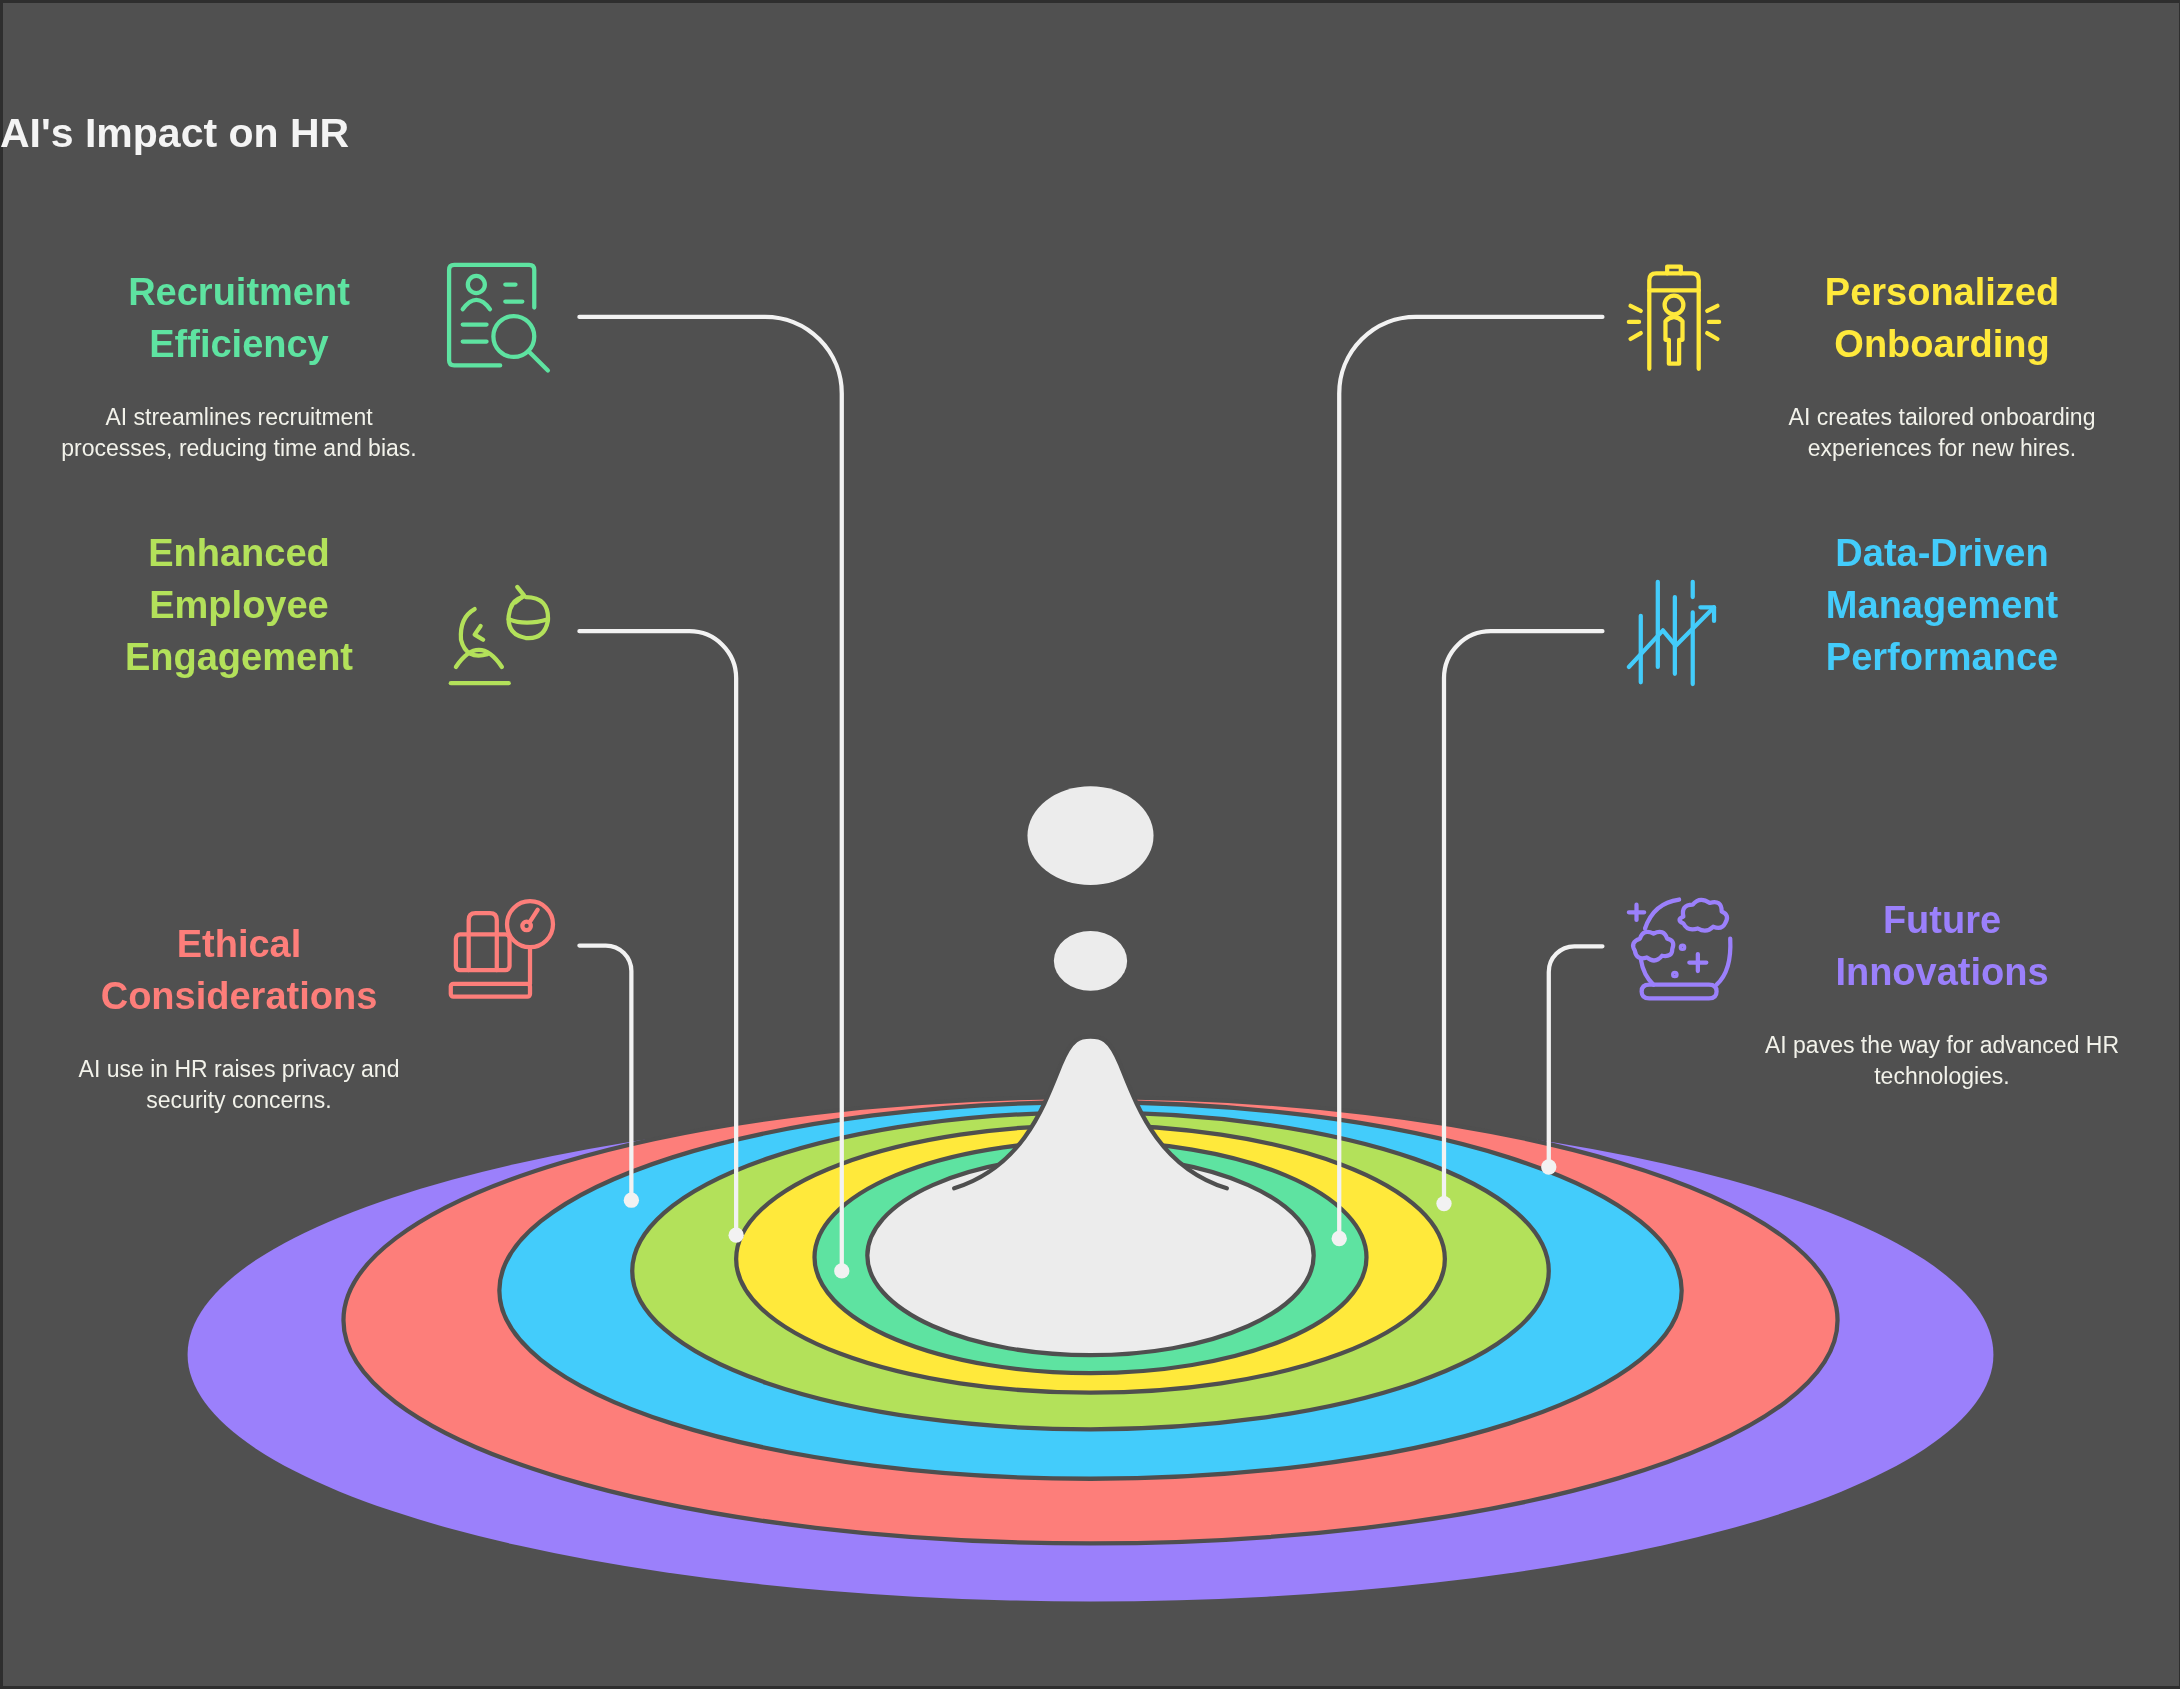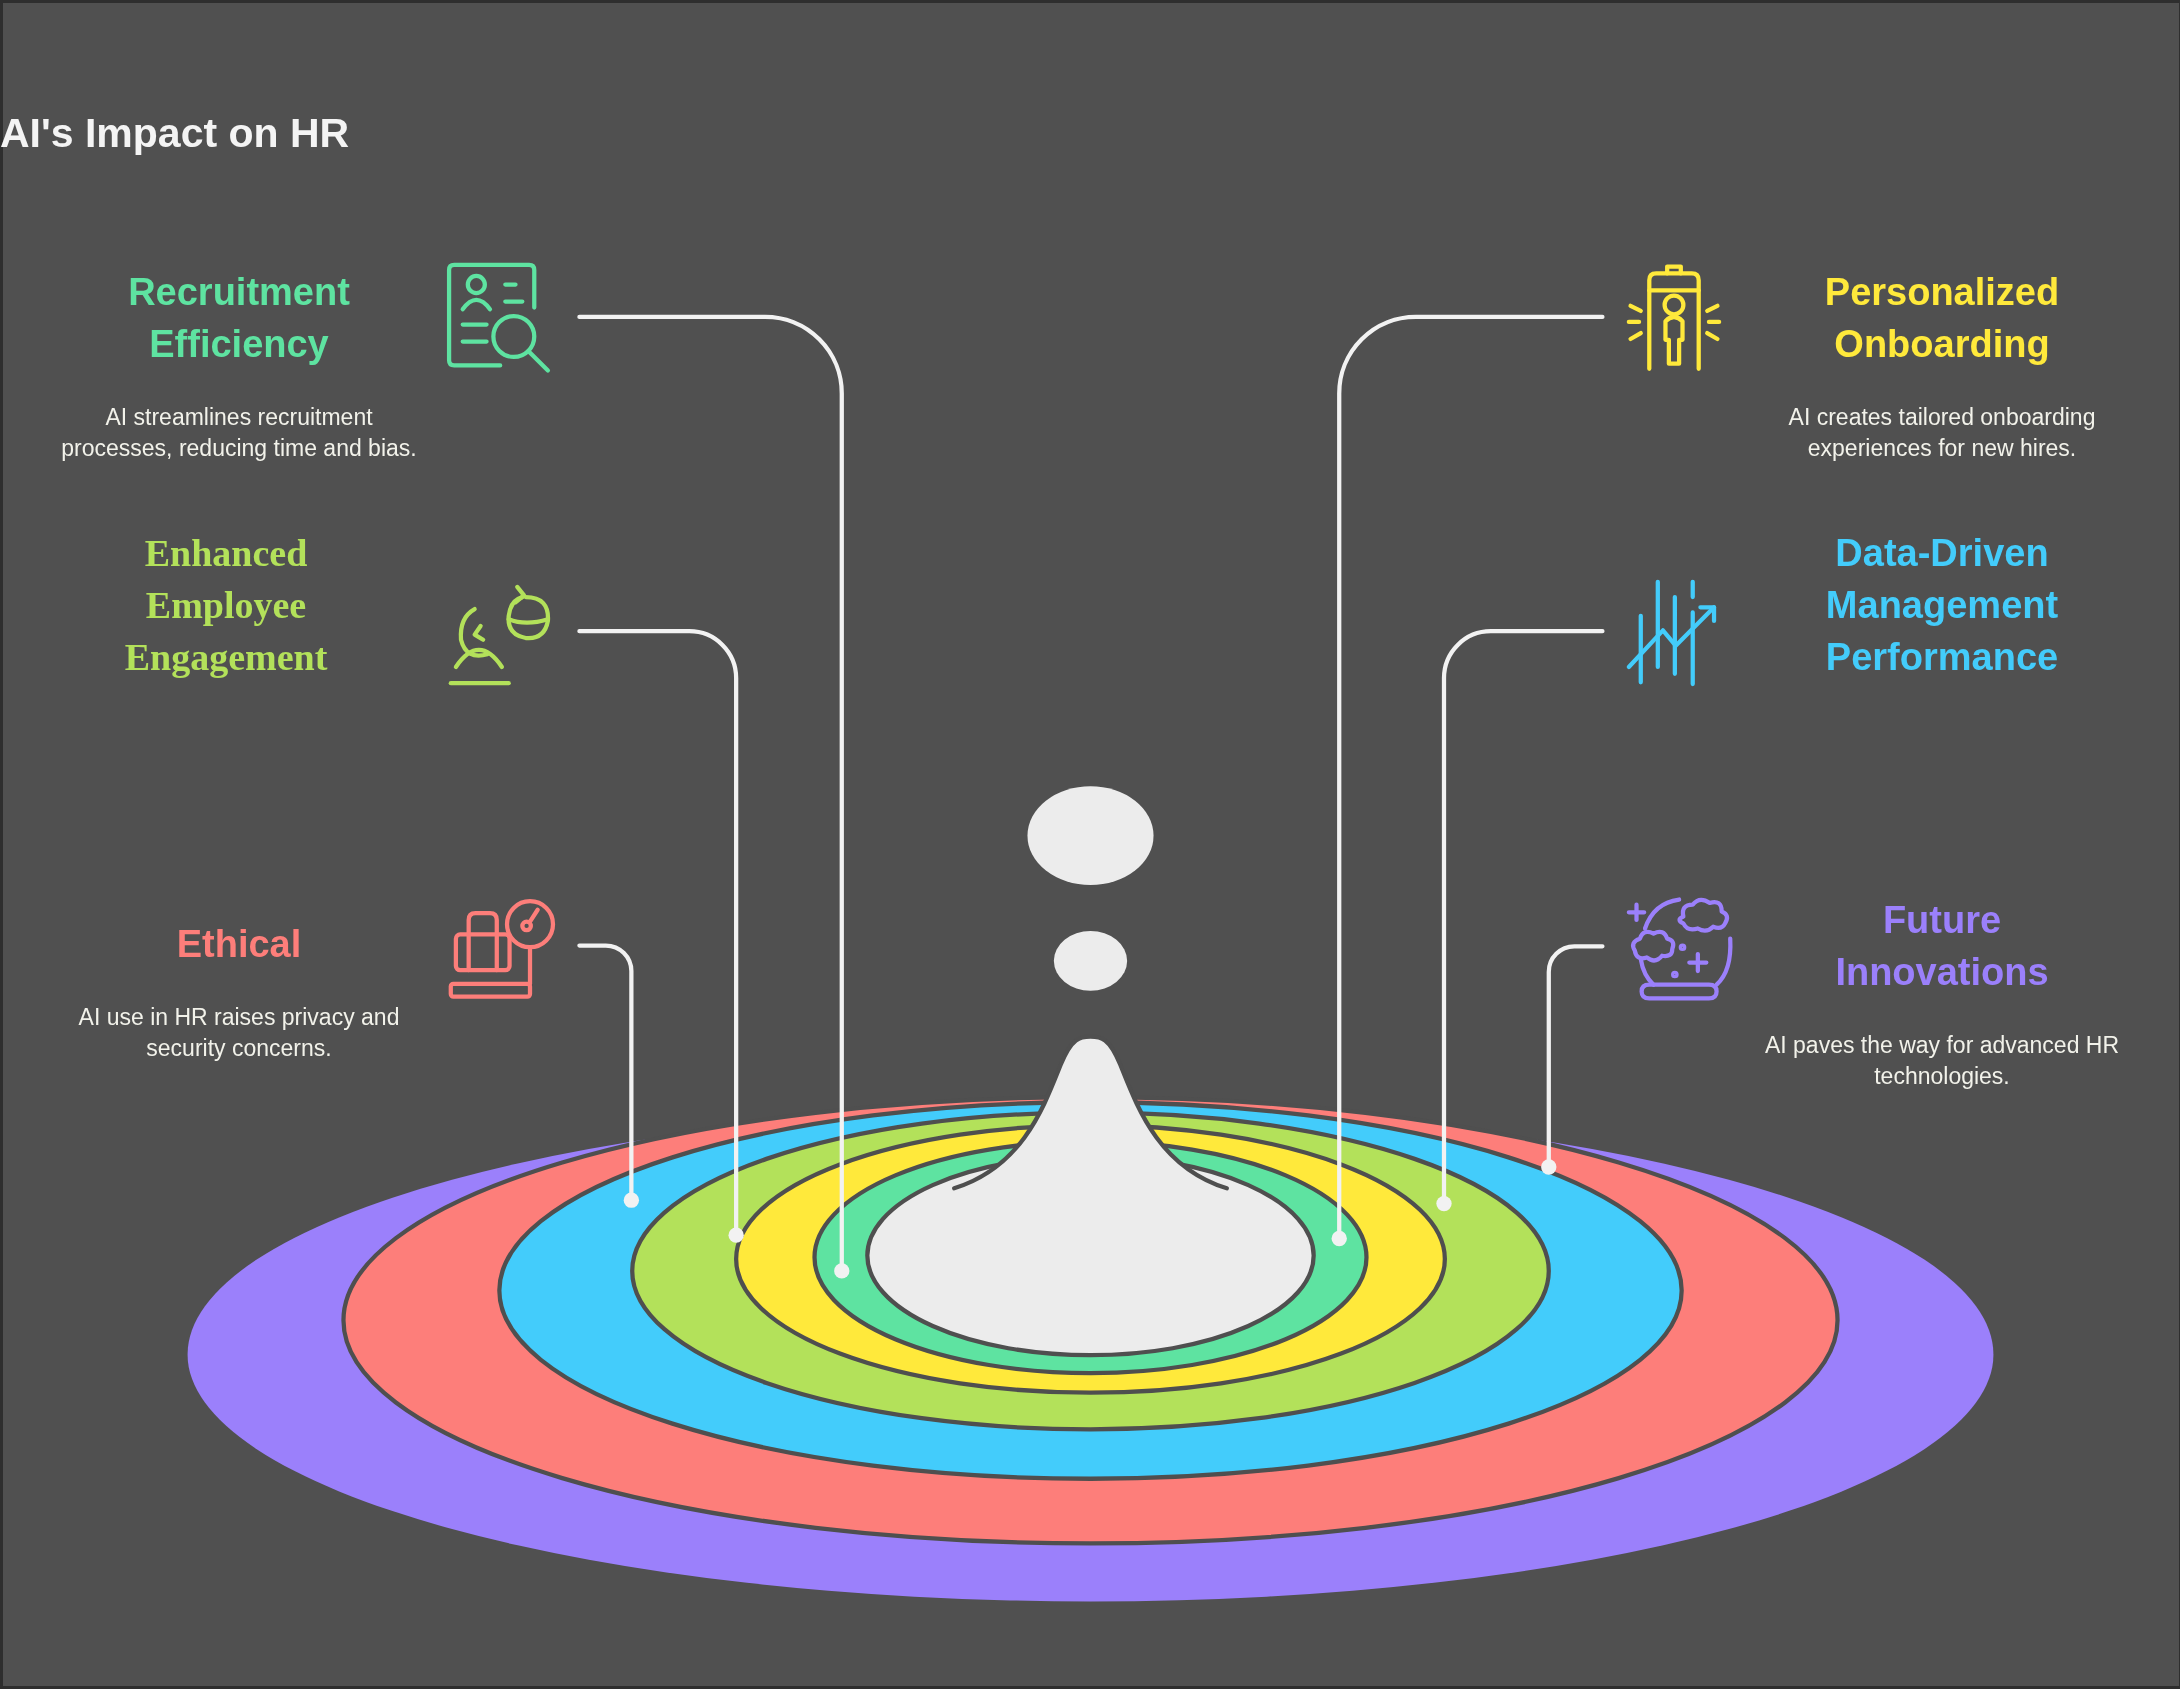--- a/index.html
+++ b/index.html
@@ -132,31 +132,32 @@
 <div class="title">AI's Impact on HR</div>
 
 <div class="block left" style="left:60px; top:266px;">
   <div class="head" style="color:#5ee3a1;">
     <div>Recruitment</div>
     <div>Efficiency</div>
   </div>
   <div class="desc">AI streamlines recruitment processes, reducing time and bias.</div>
 </div>
 
-<div class="block left" style="left:47px; top:527px;font-family:Liberation Serif, serif;">
+<div class="block left" style="left:60px; top:527px;">
   <div class="head" style="color:#b3e15a;">
     <div>Enhanced</div>
     <div>Employee</div>
     <div>Engagement</div>
   </div>
 </div>
 
 <div class="block left" style="left:60px; top:918px;">
   <div class="head" style="color:#fd7e7a;">
     <div>Ethical</div>
+    <div>Considerations</div>
   </div>
   <div class="desc">AI use in HR raises privacy and security concerns.</div>
 </div>
 
 <div class="block right" style="left:1763px; top:266px;">
   <div class="head" style="color:#ffe93b;">
     <div>Personalized</div>
     <div>Onboarding</div>
   </div>
   <div class="desc">AI creates tailored onboarding experiences for new hires.</div>

